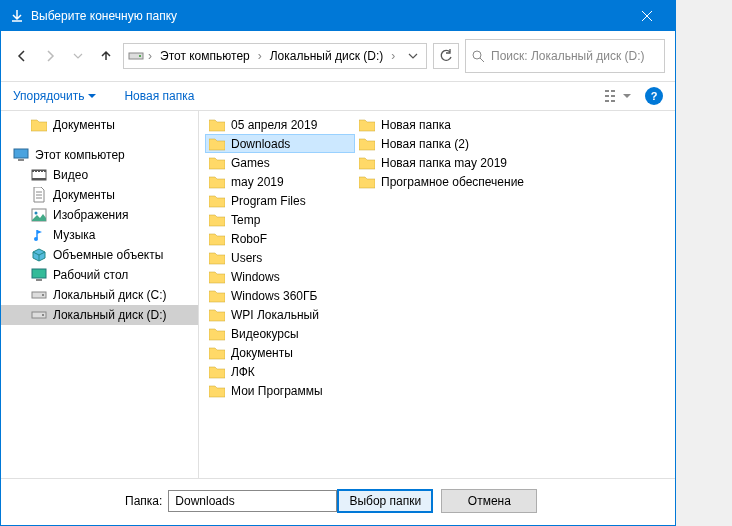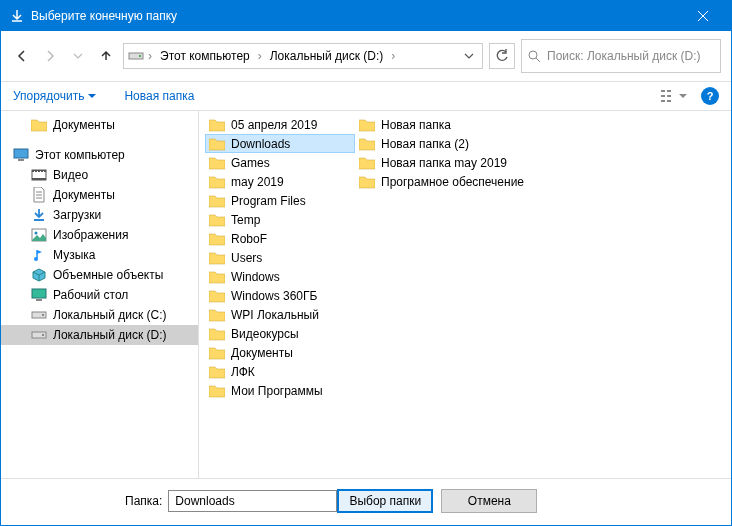--- a/index.html
+++ b/index.html
@@ -1,17 +1,17 @@
 <!DOCTYPE html>
 <html><head>
 <meta charset="utf-8">
 <style>
 * { box-sizing: border-box; margin: 0; padding: 0; font-family: "Segoe UI", Tahoma, sans-serif; font-size: 12px; }
 body { background: #f0f0f0; width: 732px; height: 526px; overflow: hidden; }
-.window { width: 732px; height: 526px; background: #fff; border: 1px solid #0078d7; display: flex; flex-direction: column; }
+.window { width: 676px; height: 526px; background: #fff; border: 1px solid #0078d7; display: flex; flex-direction: column; }
 .titlebar { background: #0078d7; color: #fff; height: 30px; display: flex; align-items: center; padding: 0 8px; justify-content: space-between; }
 .titlebar-left { display: flex; align-items: center; gap: 6px; }
 .titlebar-title { font-size: 12px; }
 .close-btn { width: 40px; height: 30px; display: flex; align-items: center; justify-content: center; cursor: pointer; }
 .navrow { display: flex; align-items: center; gap: 6px; padding: 8px 10px; border-bottom: 1px solid #e0e0e0; }
 .nav-btn { width: 22px; height: 22px; display: flex; align-items: center; justify-content: center; color: #555; cursor: pointer; }
 .nav-btn.disabled { color: #bbb; }
 .pathbox { flex: 1; border: 1px solid #ccc; height: 26px; display: flex; align-items: center; padding: 0 4px; gap: 2px; }
 .path-icon { width: 16px; height: 16px; display: flex; align-items: center; justify-content: center; }
 .path-seg { padding: 2px 4px; cursor: pointer; }
@@ -188,28 +188,20 @@
             <span class="tree-icon">
               <svg width="14" height="16" viewBox="0 0 14 16">
                 <path d="M2 0 L9 0 L12 3 L12 15 L2 15 Z" fill="#fff" stroke="#888"></path>
                 <path d="M4 5 L10 5 M4 8 L10 8 M4 11 L10 11" stroke="#888"></path>
               </svg>
             </span>
             <span>Документы</span>
           </div>
           <div class="tree-item child">
             <span class="tree-icon">
-              <svg width="14" height="14" viewBox="0 0 14 14">
-                <path d="M7 1 L7 9 M3 5 L7 9 L11 5 M2 12 L12 12" stroke="#2b88d8" stroke-width="1.8" fill="none"></path>
-              </svg>
-            </span>
-            <span>Загрузки</span>
-          </div>
-          <div class="tree-item child">
-            <span class="tree-icon">
               <svg width="16" height="14" viewBox="0 0 16 14">
                 <rect x="1" y="1" width="14" height="12" fill="#fff" stroke="#888"></rect>
                 <circle cx="5" cy="5" r="1.5" fill="#28b"></circle>
                 <path d="M1 12 L6 7 L9 10 L12 6 L15 10 L15 13 L1 13 Z" fill="#4a8"></path>
               </svg>
             </span>
             <span>Изображения</span>
           </div>
           <div class="tree-item child">
             <span class="tree-icon">

